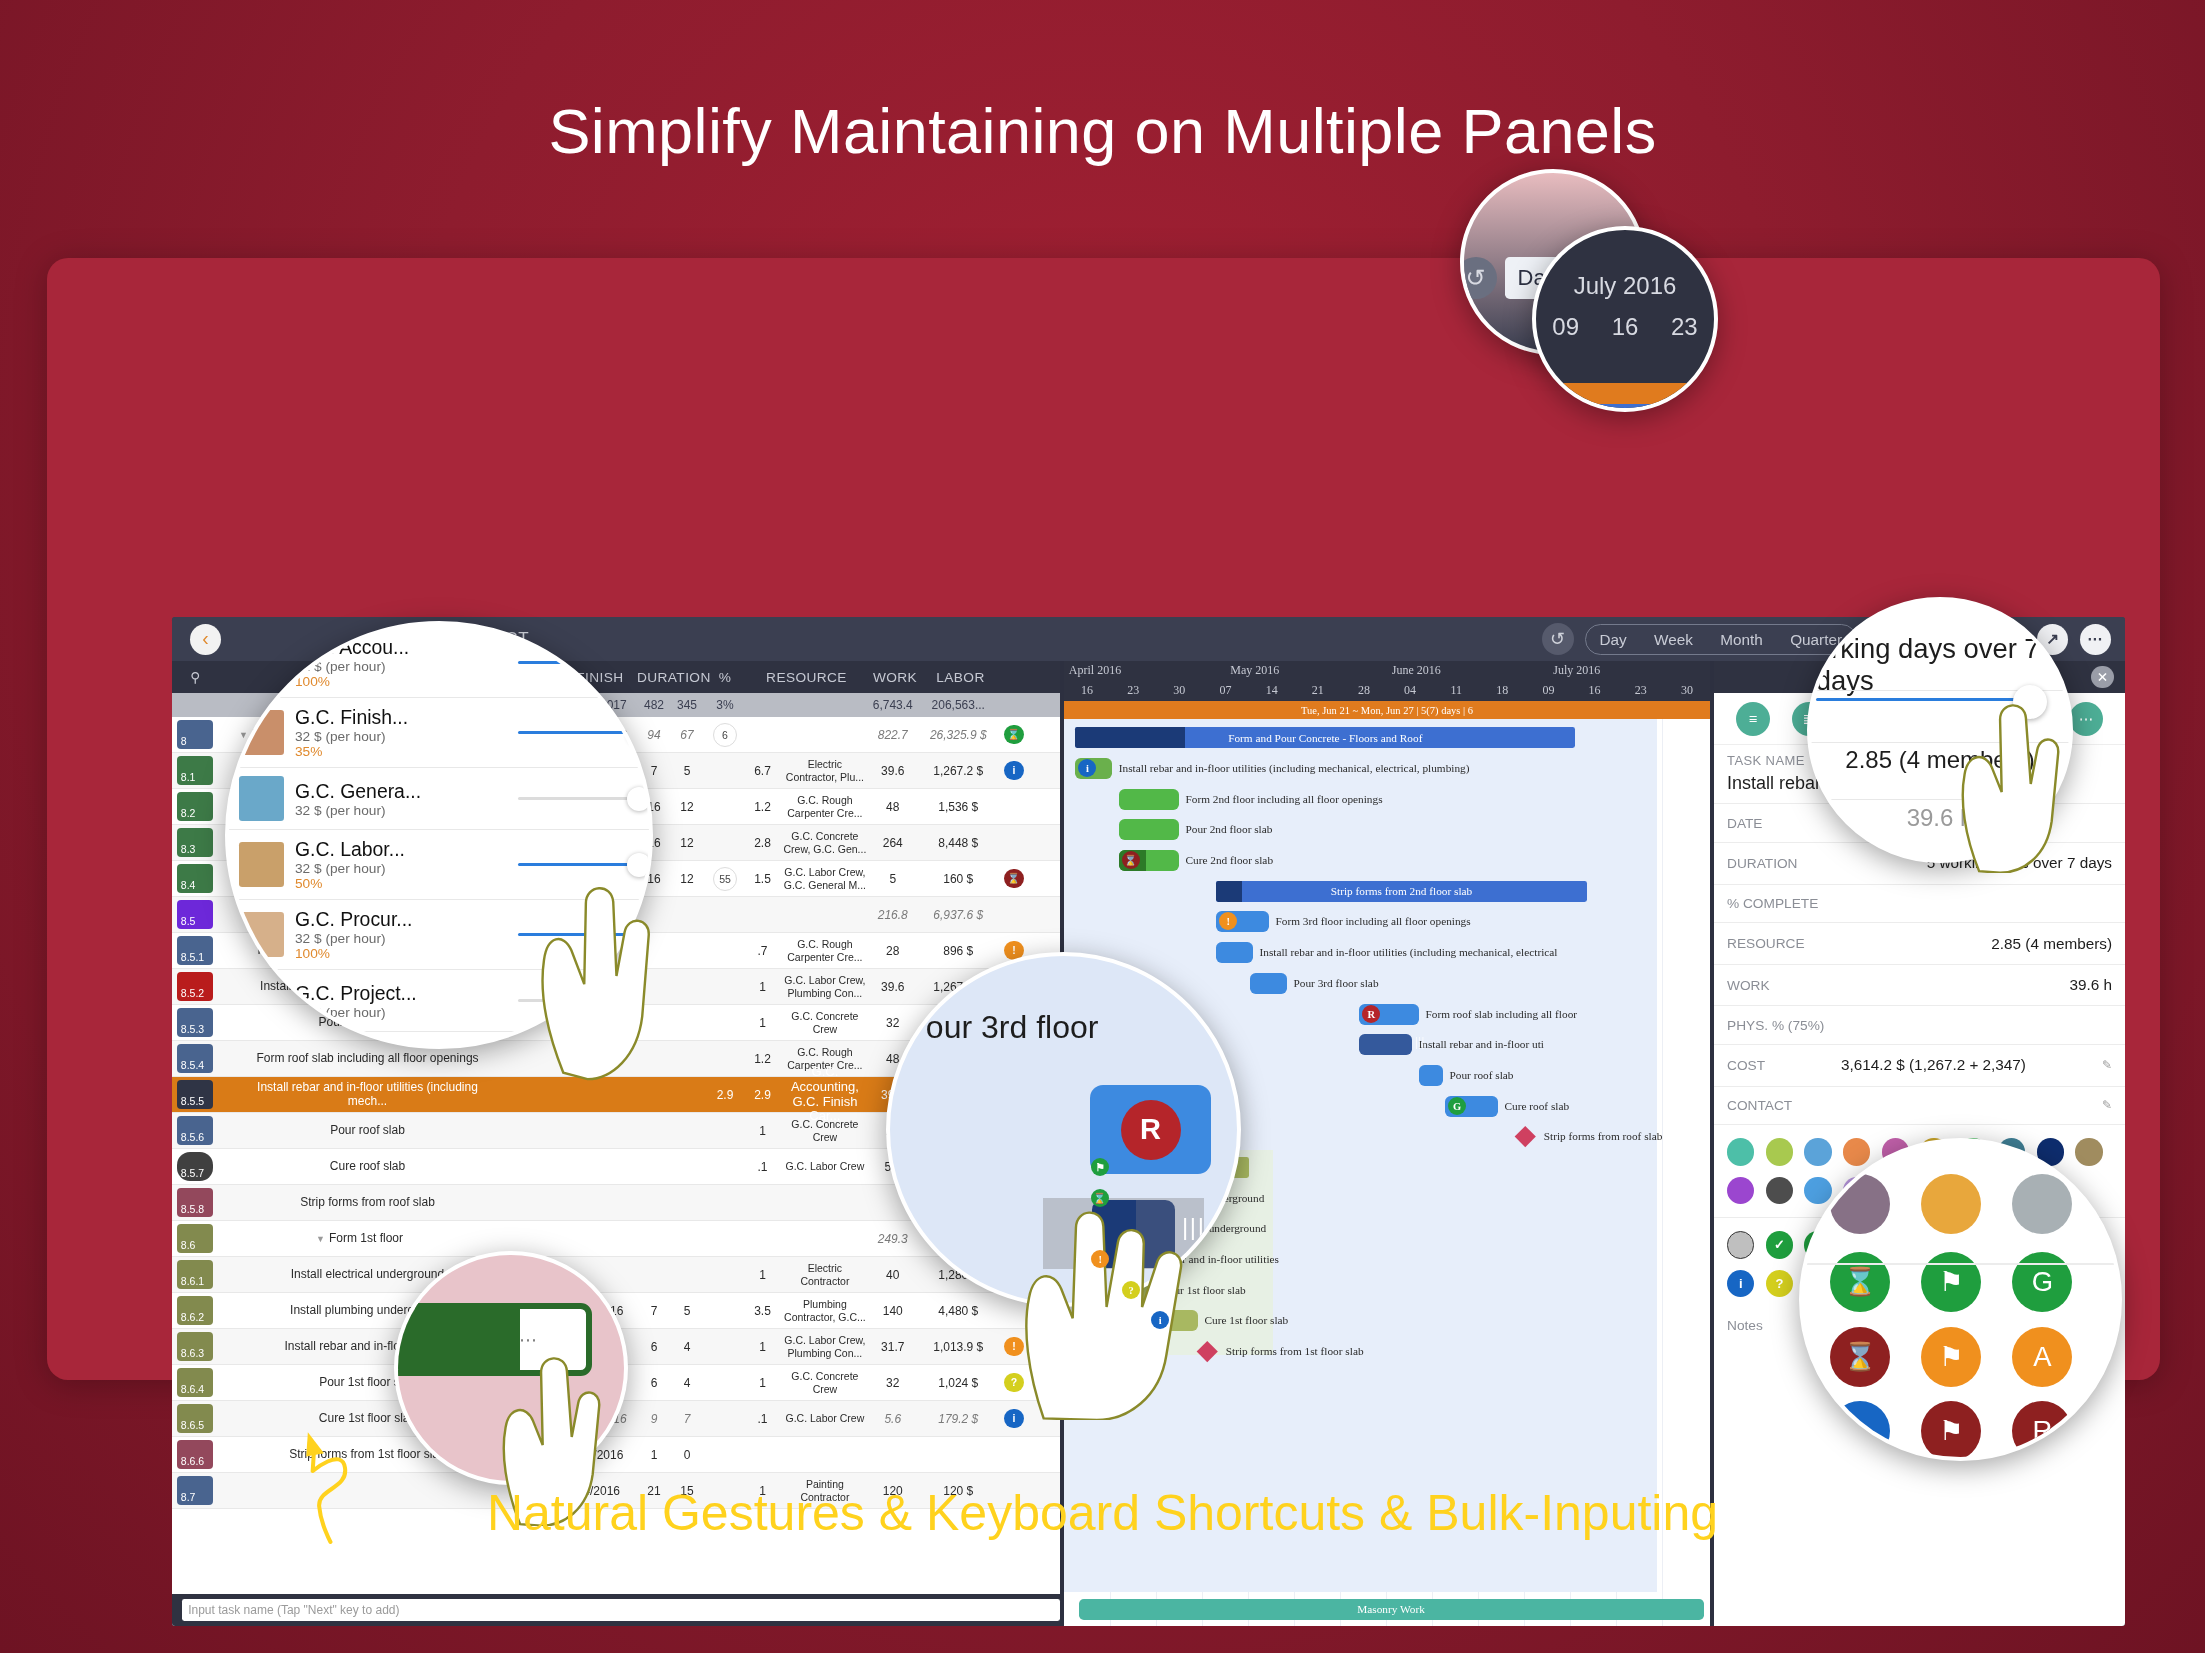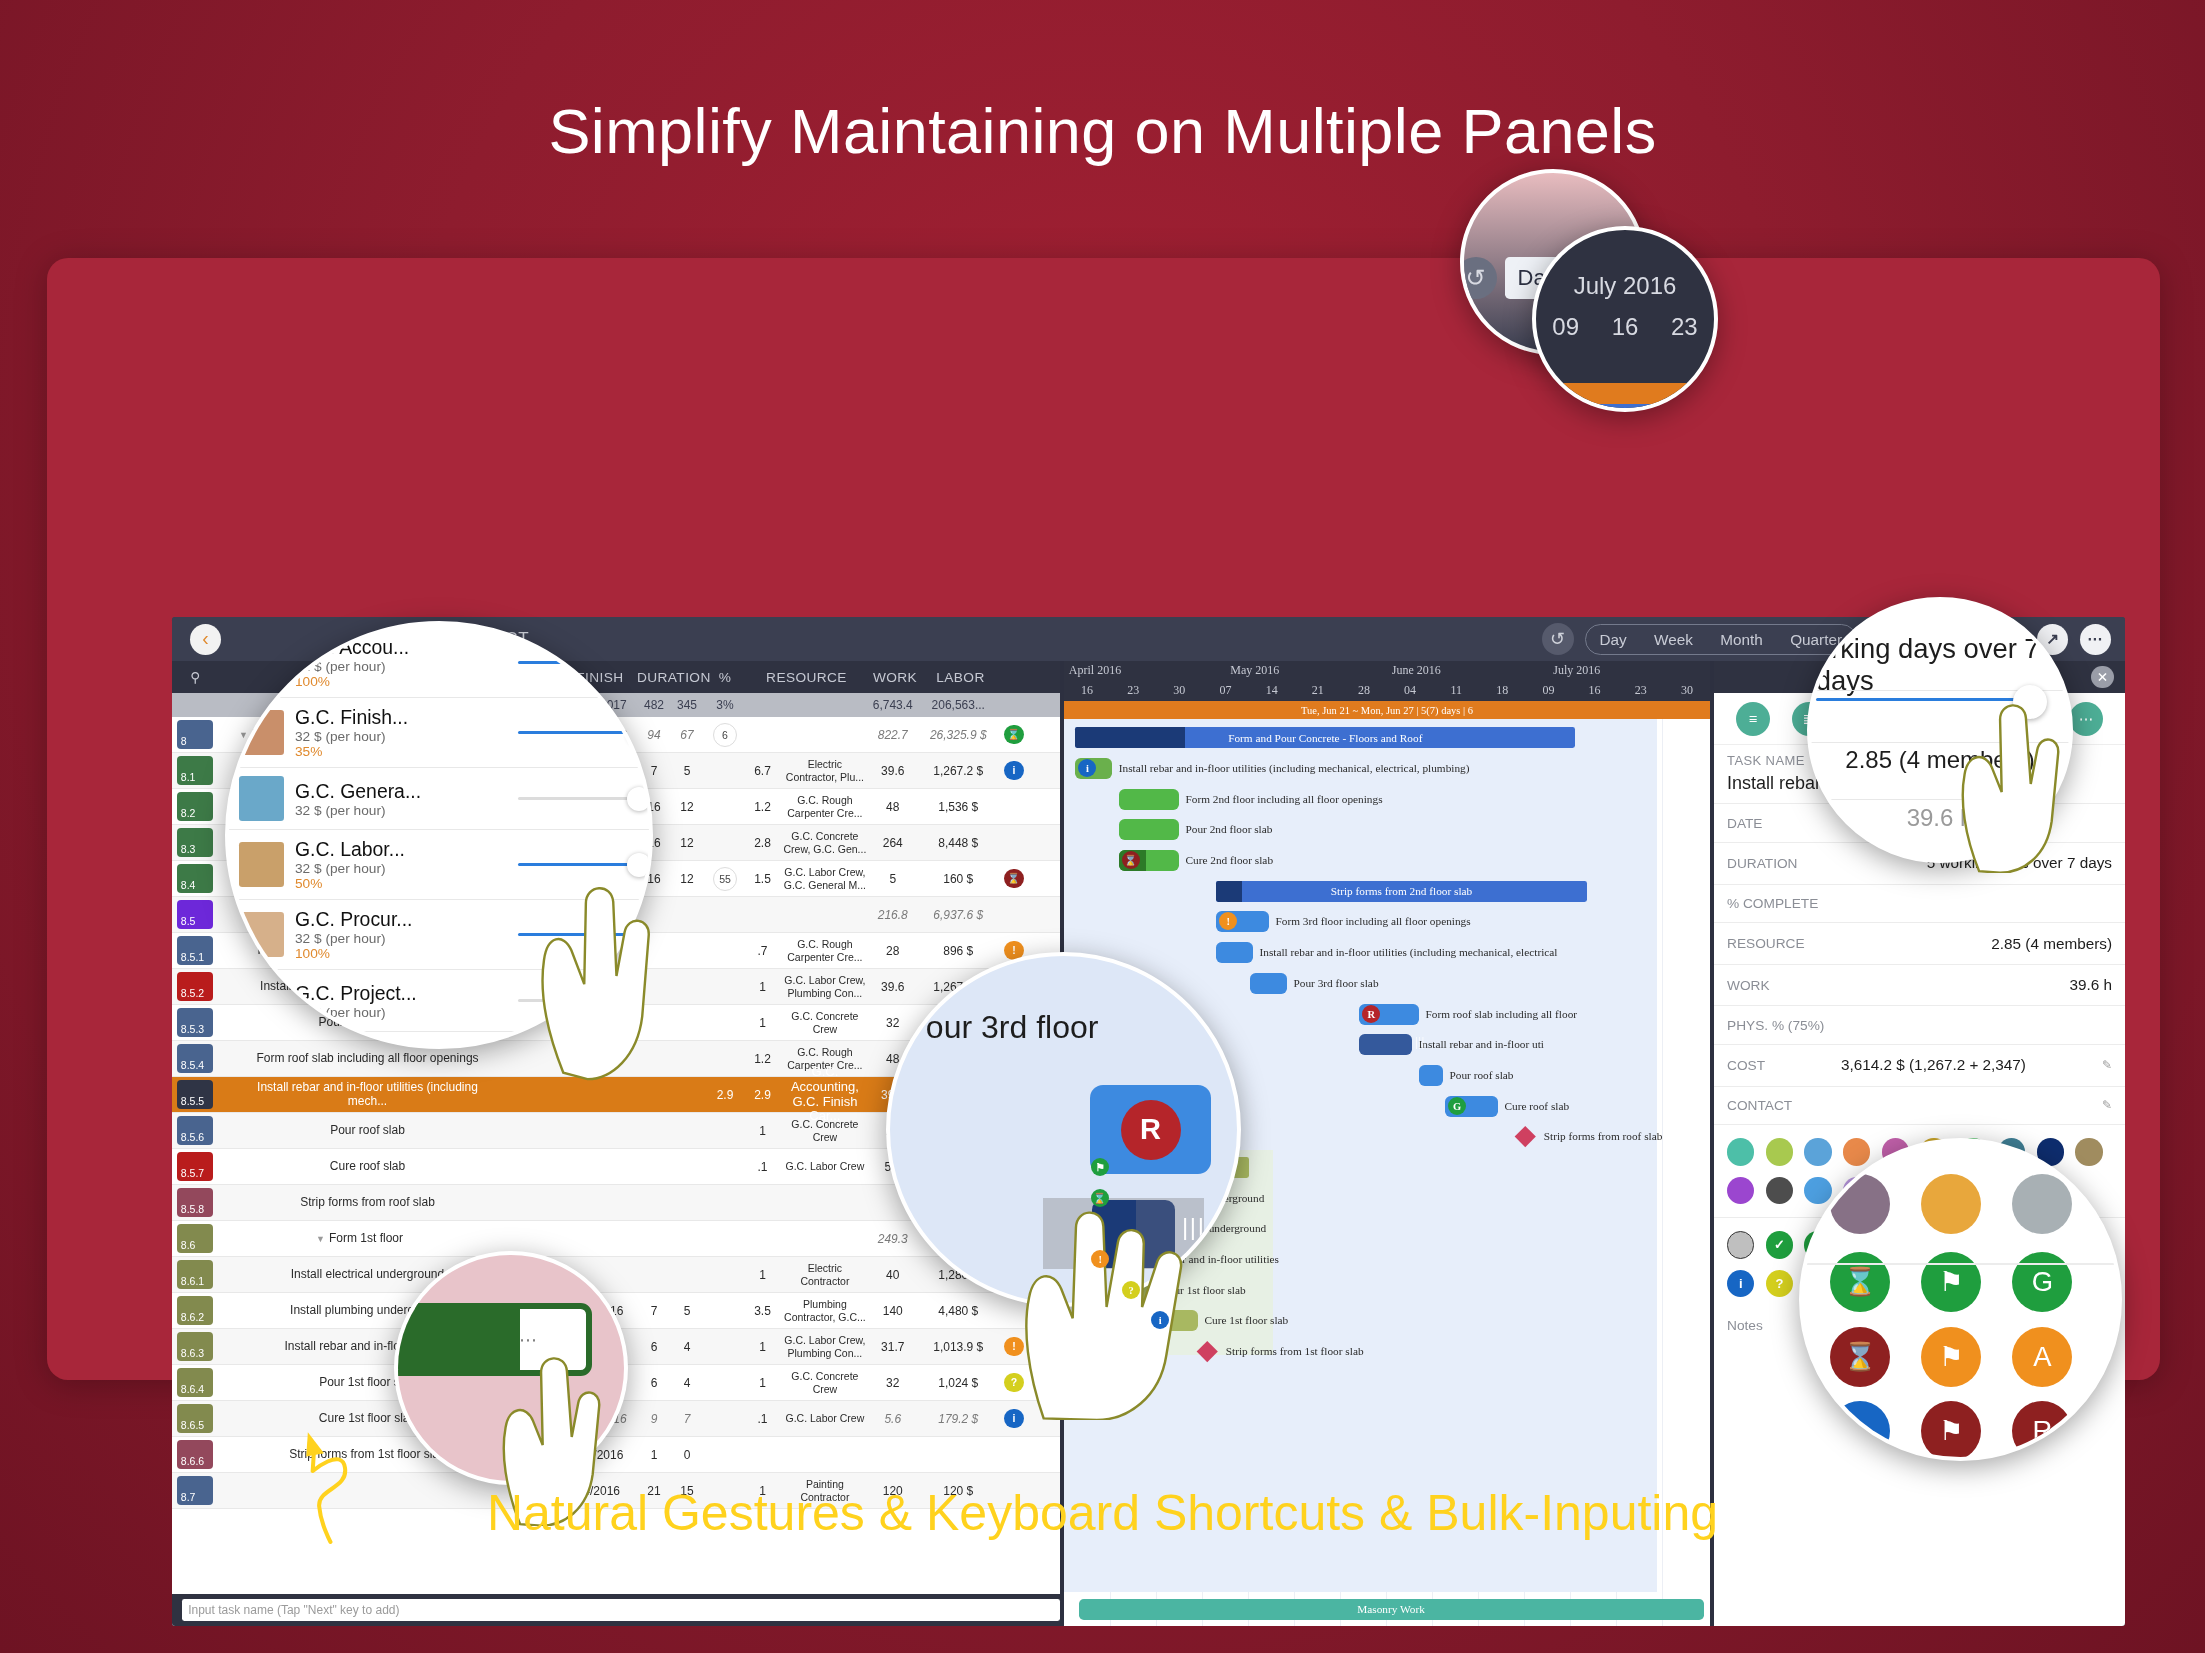--- a/index.html
+++ b/index.html
@@ -393,21 +393,21 @@
               <div class="c c-dur2"></div>
               <div class="c c-pct"></div>
               <div class="c c-res-n">1</div>
               <div class="c c-res" style="font-size: 10.5px; line-height: 1.15;">G.C. Concrete Crew</div>
               <div class="c c-work">24</div>
               <div class="c c-labor">768 $</div>
               <div class="c c-stat"><span class="badge" style="background:#1f9e3e">☺</span></div>
             </div>
             <div class="trow">
               <div class="c c-id">
-                <div class="idbox" style="background: #b91c1c;">8.5.7</div>
+                <div class="idbox" style="background: #404040; border-radius: 13px;">8.5.7</div>
               </div>
               <div class="c c-task tname ind1"><span>Cure roof slab</span></div>
               <div class="c c-start"></div>
               <div class="c c-finish"></div>
               <div class="c c-dur"></div>
               <div class="c c-dur2"></div>
               <div class="c c-pct"></div>
               <div class="c c-res-n">.1</div>
               <div class="c c-res" style="font-size: 10.5px; line-height: 1.15;">G.C. Labor Crew</div>
               <div class="c c-work">5.6</div>

